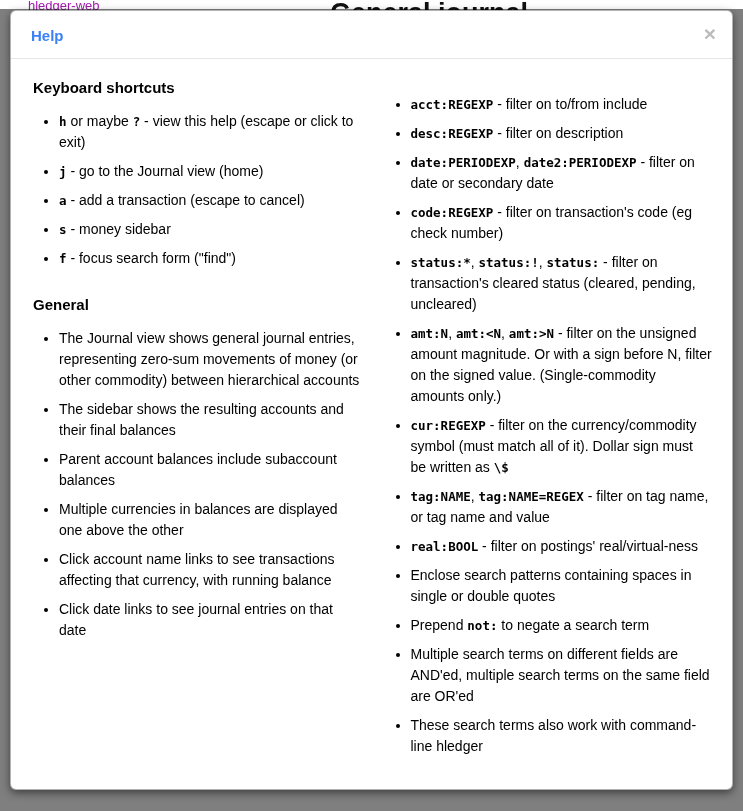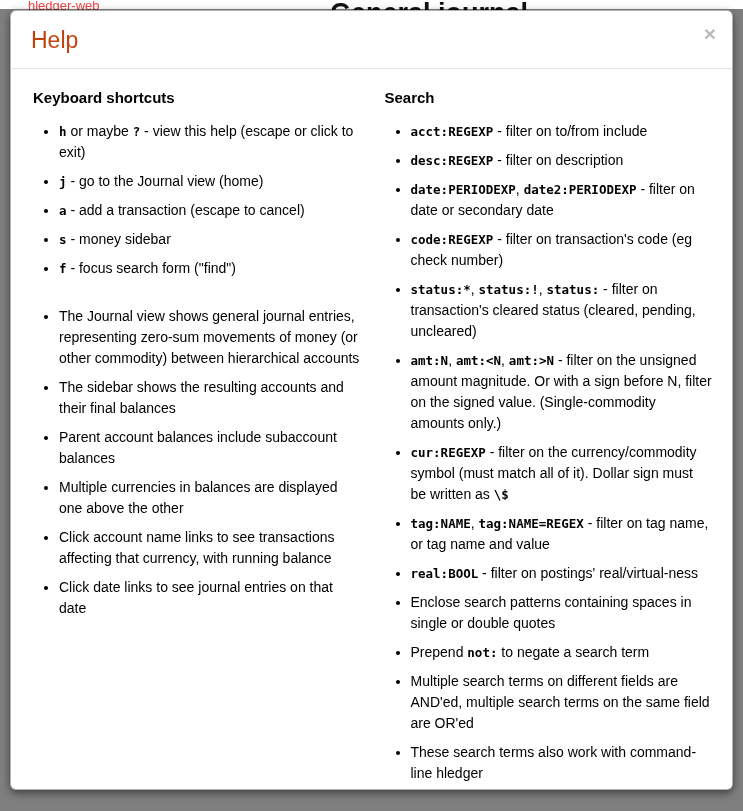--- a/index.html
+++ b/index.html
@@ -37,21 +37,21 @@
     border-radius: 6px;
     box-shadow: 0 3px 9px rgba(0,0,0,0.5);
     z-index: 20;
     overflow: hidden;
   }
   .modal-header {
     position: relative;
     padding: 16px 20px 13px 20px;
     border-bottom: 1px solid #e5e5e5;
   }
-  .modal-title { font-size: 23px; font-weight: 400; color: #c2410c; line-height: 1.2; }
+  .modal-title { font-size: 15px; font-weight: 700; color: #3b82f6; line-height: 1.2; }
   .close-btn {
     position: absolute; right: 16px; top: 12px;
     background: none; border: none; cursor: pointer;
     font-size: 21px; font-weight: bold; color: #bbbbbb; line-height: 1;
     font-family: "Liberation Sans", sans-serif;
   }
 
   .modal-body { padding: 20px 20px 20px 22px; display: flex; gap: 24px; }
   .col { flex: 1; min-width: 0; }
 
@@ -65,21 +65,21 @@
     font-family: "DejaVu Sans Mono", "Liberation Mono", monospace;
     font-weight: bold;
     font-size: 12.5px;
     color: #000;
   }
 </style>
 </head>
 <body>
 
 <div class="page-bg">
-  <a href="#" class="brand" style="color: #ef4444;">hledger-web</a>
+  <a href="#" class="brand" style="color: #a21caf;">hledger-web</a>
   <h1 class="bg-heading">General journal</h1>
 </div>
 
 <div class="backdrop" style="background: rgba(0, 0, 0, 0.5);"></div>
 
 <div class="modal">
   <div class="modal-header">
     <h2 class="modal-title">Help</h2>
     <button class="close-btn">×</button>
   </div>
@@ -89,33 +89,33 @@
         <h3 class="section-heading">Keyboard shortcuts</h3>
         <ul>
             <li><code>h</code><span> or maybe </span><code>?</code><span> - view this help (escape or click to exit)</span></li>
             <li><code>j</code><span> - go to the Journal view (home)</span></li>
             <li><code>a</code><span> - add a transaction (escape to cancel)</span></li>
             <li><code>s</code><span> - money sidebar</span></li>
             <li><code>f</code><span> - focus search form ("find")</span></li>
           </ul>
       </div>
       <div class="section section--spaced">
+        <h3 class="section-heading">General</h3>
         <ul>
             <li><span>The Journal view shows general journal entries, representing zero-sum movements of money (or other commodity) between hierarchical accounts</span></li>
             <li><span>The sidebar shows the resulting accounts and their final balances</span></li>
             <li><span>Parent account balances include subaccount balances</span></li>
             <li><span>Multiple currencies in balances are displayed one above the other</span></li>
             <li><span>Click account name links to see transactions affecting that currency, with running balance</span></li>
             <li><span>Click date links to see journal entries on that date</span></li>
           </ul>
       </div>
     </div>
     <div class="col">
       <div class="section">
-        <h3 class="section-heading">Search</h3>
         <ul>
             <li><code>acct:REGEXP</code><span> - filter on to/from include</span></li>
             <li><code>desc:REGEXP</code><span> - filter on description</span></li>
             <li><code>date:PERIODEXP</code><span>, </span><code>date2:PERIODEXP</code><span> - filter on date or secondary date</span></li>
             <li><code>code:REGEXP</code><span> - filter on transaction's code (eg check number)</span></li>
             <li><code>status:*</code><span>, </span><code>status:!</code><span>, </span><code>status:</code><span> - filter on transaction's cleared status (cleared, pending, uncleared)</span></li>
             <li><code>amt:N</code><span>, </span><code>amt:&lt;N</code><span>, </span><code>amt:&gt;N</code><span> - filter on the unsigned amount magnitude. Or with a sign before N, filter on the signed value. (Single-commodity amounts only.)</span></li>
             <li><code>cur:REGEXP</code><span> - filter on the currency/commodity symbol (must match all of it). Dollar sign must be written as </span><code>\$</code></li>
             <li><code>tag:NAME</code><span>, </span><code>tag:NAME=REGEX</code><span> - filter on tag name, or tag name and value</span></li>
             <li><code>real:BOOL</code><span> - filter on postings' real/virtual-ness</span></li>

